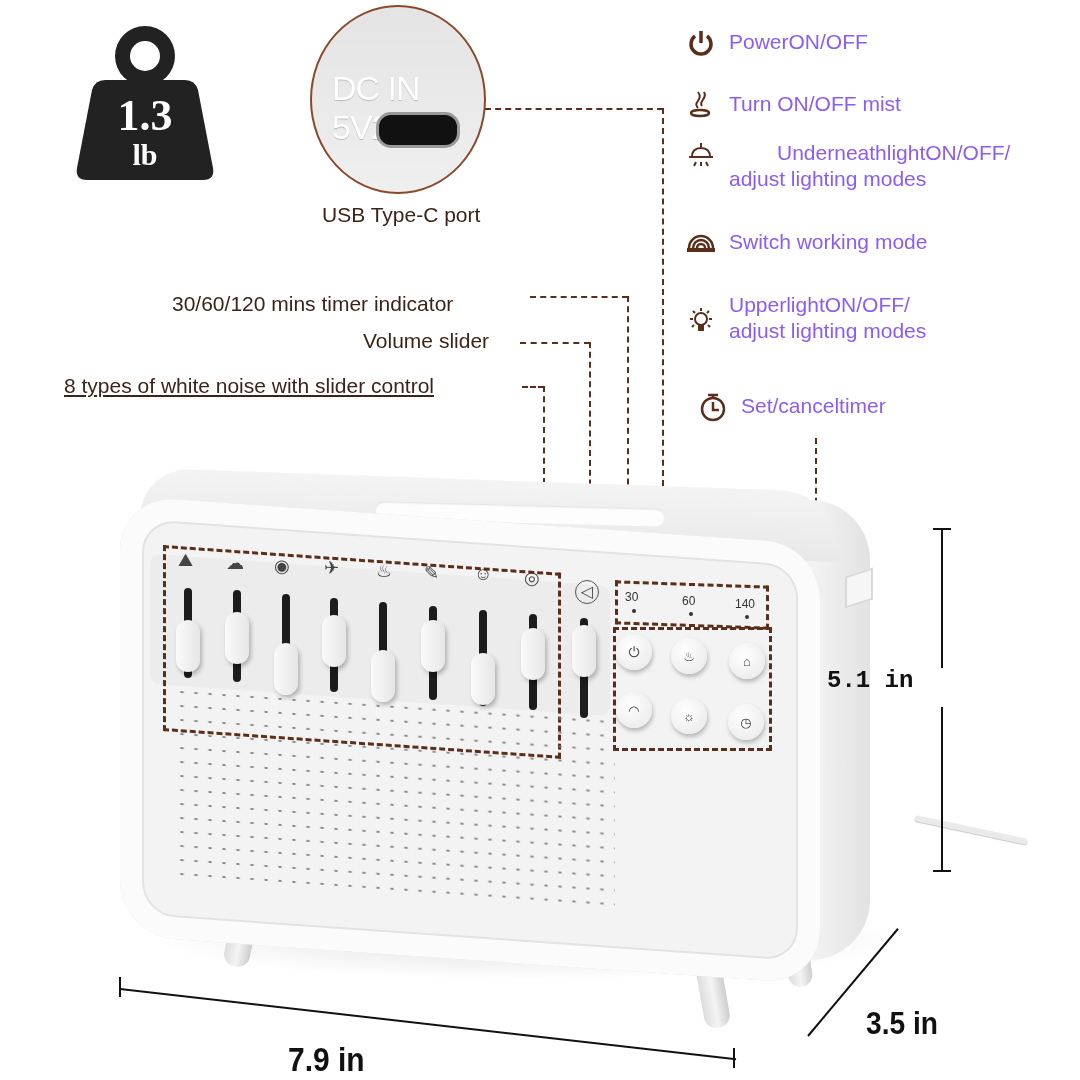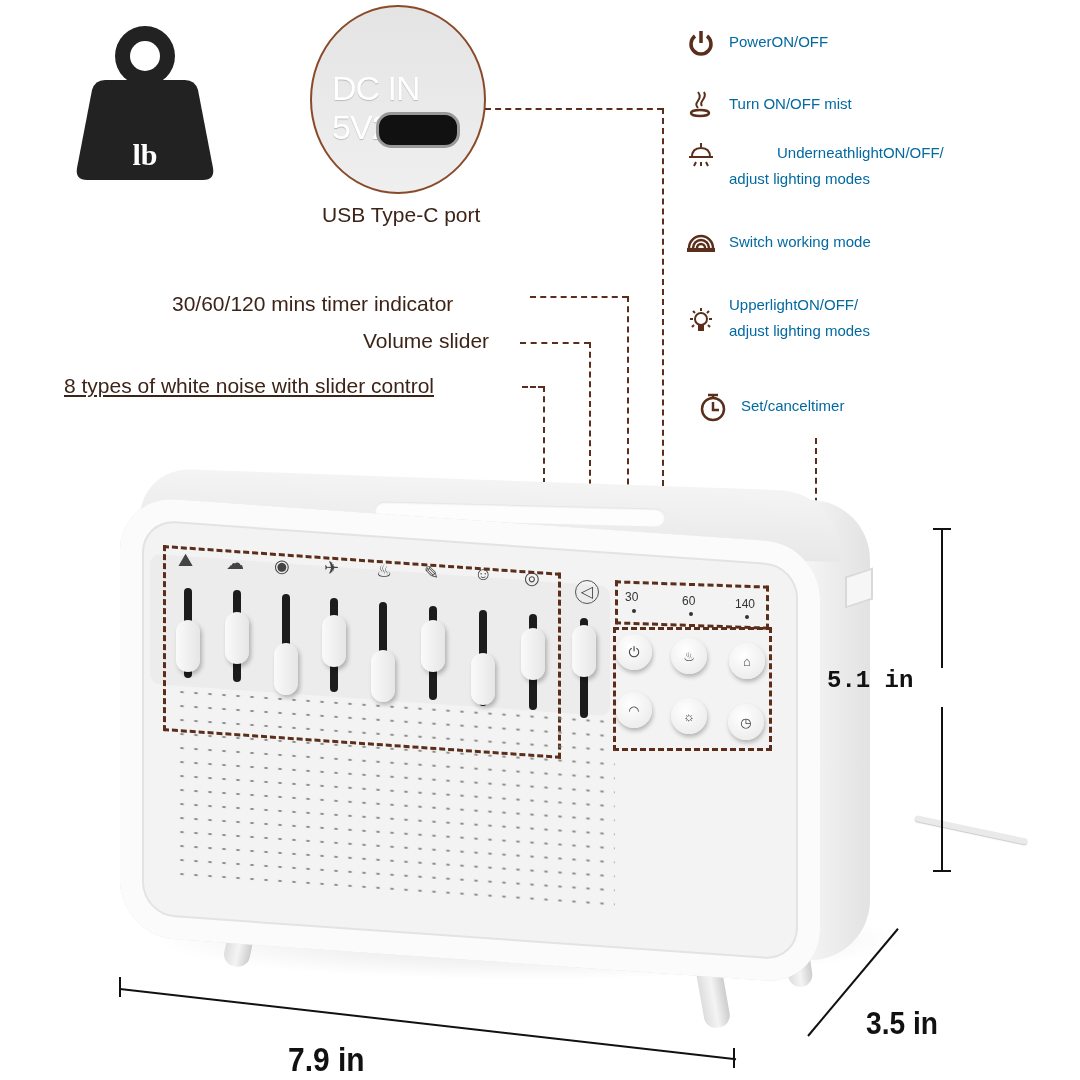--- a/index.html
+++ b/index.html
@@ -1,18 +1,18 @@
 <!DOCTYPE html>
 <html><head>
 <meta charset="utf-8">
 <style>
   html,body{margin:0;padding:0;background:#fff;}
   body{width:1080px;height:1080px;position:relative;overflow:hidden;font-family:"Liberation Sans",sans-serif;color:#3d2418;}
   .abs{position:absolute;}
-  .feat-label{font-size:15px;line-height:25px;color:#0369a1;white-space:nowrap;}
+  .feat-label{font-size:21px;line-height:25px;color:#8b5cf6;white-space:nowrap;}
   .feat-icon{width:30px;height:30px;}
   .callout{font-size:21px;color:#3d2418;white-space:nowrap;}
   .dash-h{position:absolute;height:0;border-top:2.5px dashed #5a2e1a;}
   .dash-v{position:absolute;width:0;border-left:2.5px dashed #5a2e1a;}
   .dim-text{font-family:"Liberation Serif",serif;font-weight:bold;color:#111;}
   .device-shadow{position:absolute;left:150px;top:900px;width:760px;height:80px;border-radius:50%;background:radial-gradient(ellipse at center,rgba(0,0,0,0.12),rgba(0,0,0,0) 70%);}
   .slider-track{position:absolute;width:8px;background:#1c1c1c;border-radius:4px;}
   .slider-knob{position:absolute;width:24px;height:52px;border-radius:12px;background:linear-gradient(90deg,#fafafa,#e6e6e6);box-shadow:2px 3px 4px rgba(0,0,0,0.25);}
   .ctrl-btn{position:absolute;width:36px;height:36px;border-radius:50%;background:radial-gradient(circle at 40% 35%,#fff,#e7e7e7);box-shadow:1px 3px 4px rgba(0,0,0,0.25);display:flex;align-items:center;justify-content:center;}
   .grille{position:absolute;left:175px;top:700px;width:440px;height:200px;
@@ -21,20 +21,21 @@
 </style>
 </head>
 <body>
 
 <div class="abs" style="left:75px;top:18px;width:140px;height:165px;">
   <svg width="140" height="165" viewBox="0 0 140 165">
     <circle cx="70" cy="38" r="30" fill="#222"></circle>
     <circle cx="70" cy="38" r="15" fill="#fff"></circle>
     <path d="M30 62 L110 62 Q120 62 123 72 L138 150 Q140 162 128 162 L12 162 Q0 162 2 150 L17 72 Q20 62 30 62 Z" fill="#222"></path>
   </svg>
+  <div class="abs dim-text" style="left:0;top:76px;width:140px;text-align:center;color:#fff;font-size:44px;line-height:44px;">1.3</div>
   <div class="abs dim-text" style="left:0;top:122px;width:140px;text-align:center;color:#fff;font-size:30px;line-height:30px;">lb</div>
 </div>
 
 <div class="abs" style="left:310px;top:5px;width:172px;height:185px;border-radius:50%;border:2px solid #8a4a2a;background:linear-gradient(180deg,#e4e4e4,#efefef);overflow:hidden;">
   <div class="abs" style="left:20px;top:62px;font-size:34px;color:#fff;letter-spacing:-1px;text-shadow:0 1px 1px #bbb;">DC IN 5V2A</div>
   <div class="abs" style="left:64px;top:105px;width:78px;height:30px;border-radius:15px;background:#111;border:3px solid #999;"></div>
 </div>
 <div class="abs callout" style="left:322px;top:203px;">USB Type-C port</div>
 
 <div class="dash-h" style="left:485px;top:108px;width:178px;"></div>

